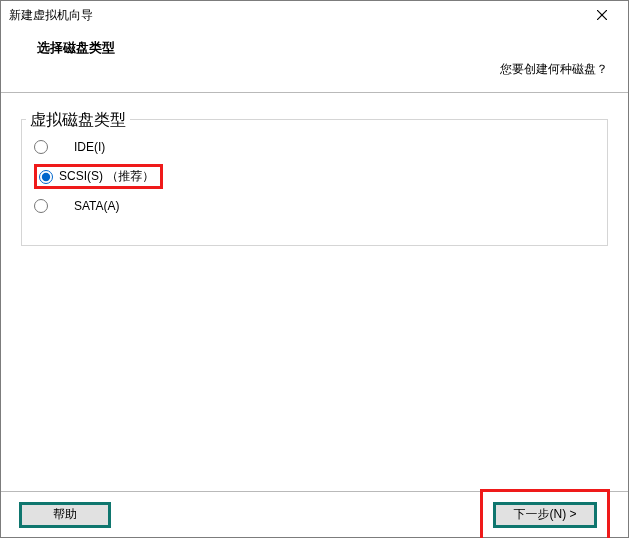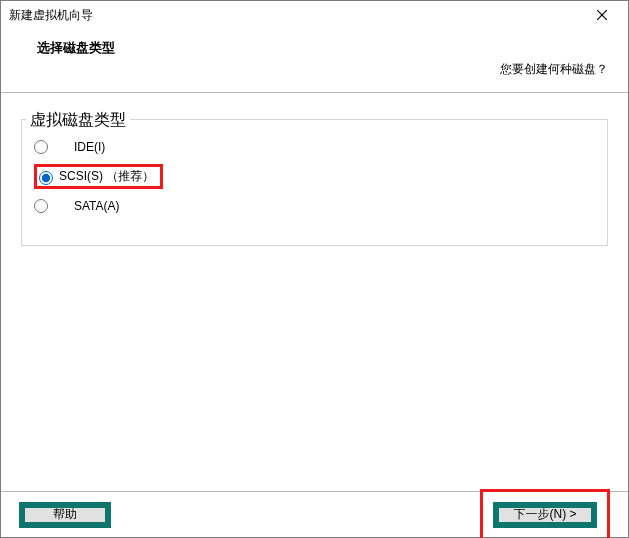--- a/index.html
+++ b/index.html
@@ -101,21 +101,21 @@
     display: flex;
     align-items: center;
     padding: 0 18px;
     gap: 8px;
   }
   .spacer { flex: 1; }
   .btn {
     min-width: 100px;
     height: 26px;
     background: #e1e1e1;
-    border: 6px solid #0f766e;
+    border: 3px solid #0f766e;
     font-size: 12px;
     color: #000;
     display: inline-flex;
     align-items: center;
     justify-content: center;
     padding: 0 10px;
     cursor: default;
   }
   .btn-help { min-width: 92px; }
   .btn-next-wrap {
@@ -149,21 +149,21 @@
     <div class="groupbox">
       <div class="legend">虚拟磁盘类型</div>
 
       <label class="radio-row">
         <input type="radio" name="disktype" style="">
         <span>IDE(I)</span>
       </label>
 
       <div class="radio-row">
         <span class="highlight-red">
-          <label style="display:inline-flex;align-items:flex-end;">
+          <label style="display:inline-flex;align-items:center;">
             <input type="radio" name="disktype" checked="" style="">
             <span>SCSI(S) （推荐）</span>
           </label>
         </span>
       </div>
 
       <label class="radio-row">
         <input type="radio" name="disktype" style="">
         <span>SATA(A)</span>
       </label>

